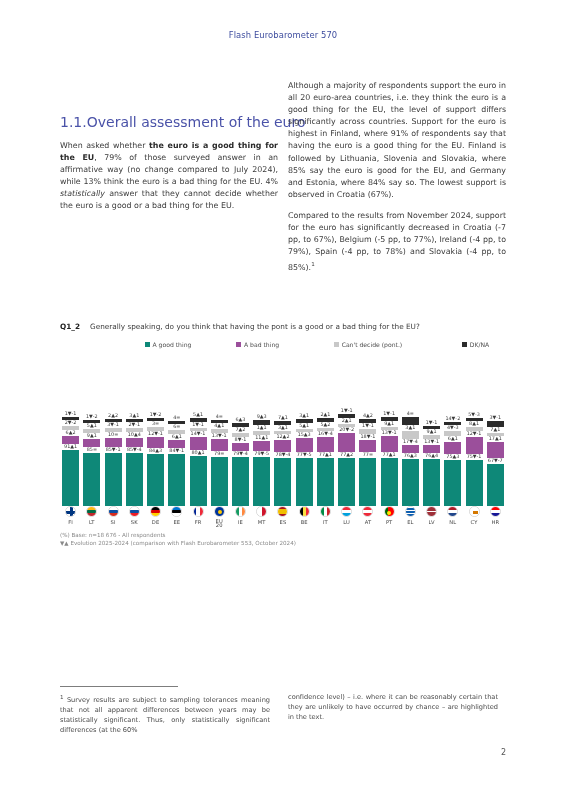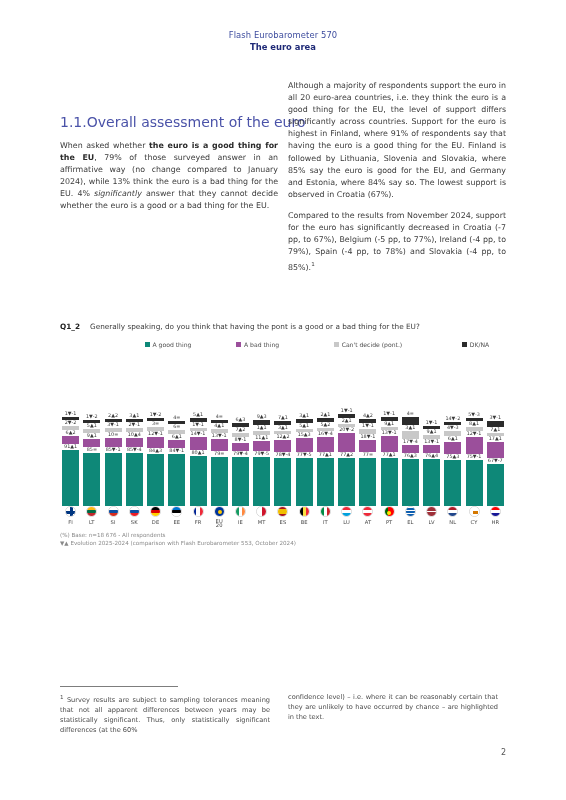--- a/index.html
+++ b/index.html
@@ -83,29 +83,28 @@
 
   .pageno { position:absolute; top:748px; left:0; width:506px; text-align:right; font-size:8px; color:#555; }
 </style>
 </head>
 <body>
 
 <div class="page">
 
   <div class="doc-header">
     <div class="line1">Flash Eurobarometer 570</div>
-    <div class="line2">The euro area</div>
   </div>
 
   <div class="h2">
     <span class="num">1.1.</span><span>Overall assessment of the euro</span>
   </div>
 
   <div class="col left">
-    <p><span>When asked whether </span><b>the euro is a good thing for the EU</b><span>, 79% of those surveyed answer in an affirmative way (no change compared to January 2024), while 13% think the euro is a bad thing for the EU. 4% </span><i>significantly</i><span> answer that they cannot decide whether the euro is a good or a bad thing for the EU.</span></p>
+    <p><span>When asked whether </span><b>the euro is a good thing for the EU</b><span>, 79% of those surveyed answer in an affirmative way (no change compared to July 2024), while 13% think the euro is a bad thing for the EU. 4% </span><i>statistically</i><span> answer that they cannot decide whether the euro is a good or a bad thing for the EU.</span></p>
   </div>
 
   <div class="col right">
     <p>Although a majority of respondents support the euro in all 20 euro-area countries, i.e. they think the euro is a good thing for the EU, the level of support differs significantly across countries. Support for the euro is highest in Finland, where 91% of respondents say that having the euro is a good thing for the EU. Finland is followed by Lithuania, Slovenia and Slovakia, where 85% say the euro is good for the EU, and Germany and Estonia, where 84% say so. The lowest support is observed in Croatia (67%).</p>
     <p><span>Compared to the results from November 2024, support for the euro has significantly decreased in Croatia (-7 pp, to 67%), Belgium (-5 pp, to 77%), Ireland (-4 pp, to 79%), Spain (-4 pp, to 78%) and Slovakia (-4 pp, to 85%).</span><sup>1</sup></p>
   </div>
 
   <div class="qrow">
     <span class="qcode">Q1_2</span><span class="qtext">Generally speaking, do you think that having the pont is a good or a bad thing for the EU?</span>
   </div>

